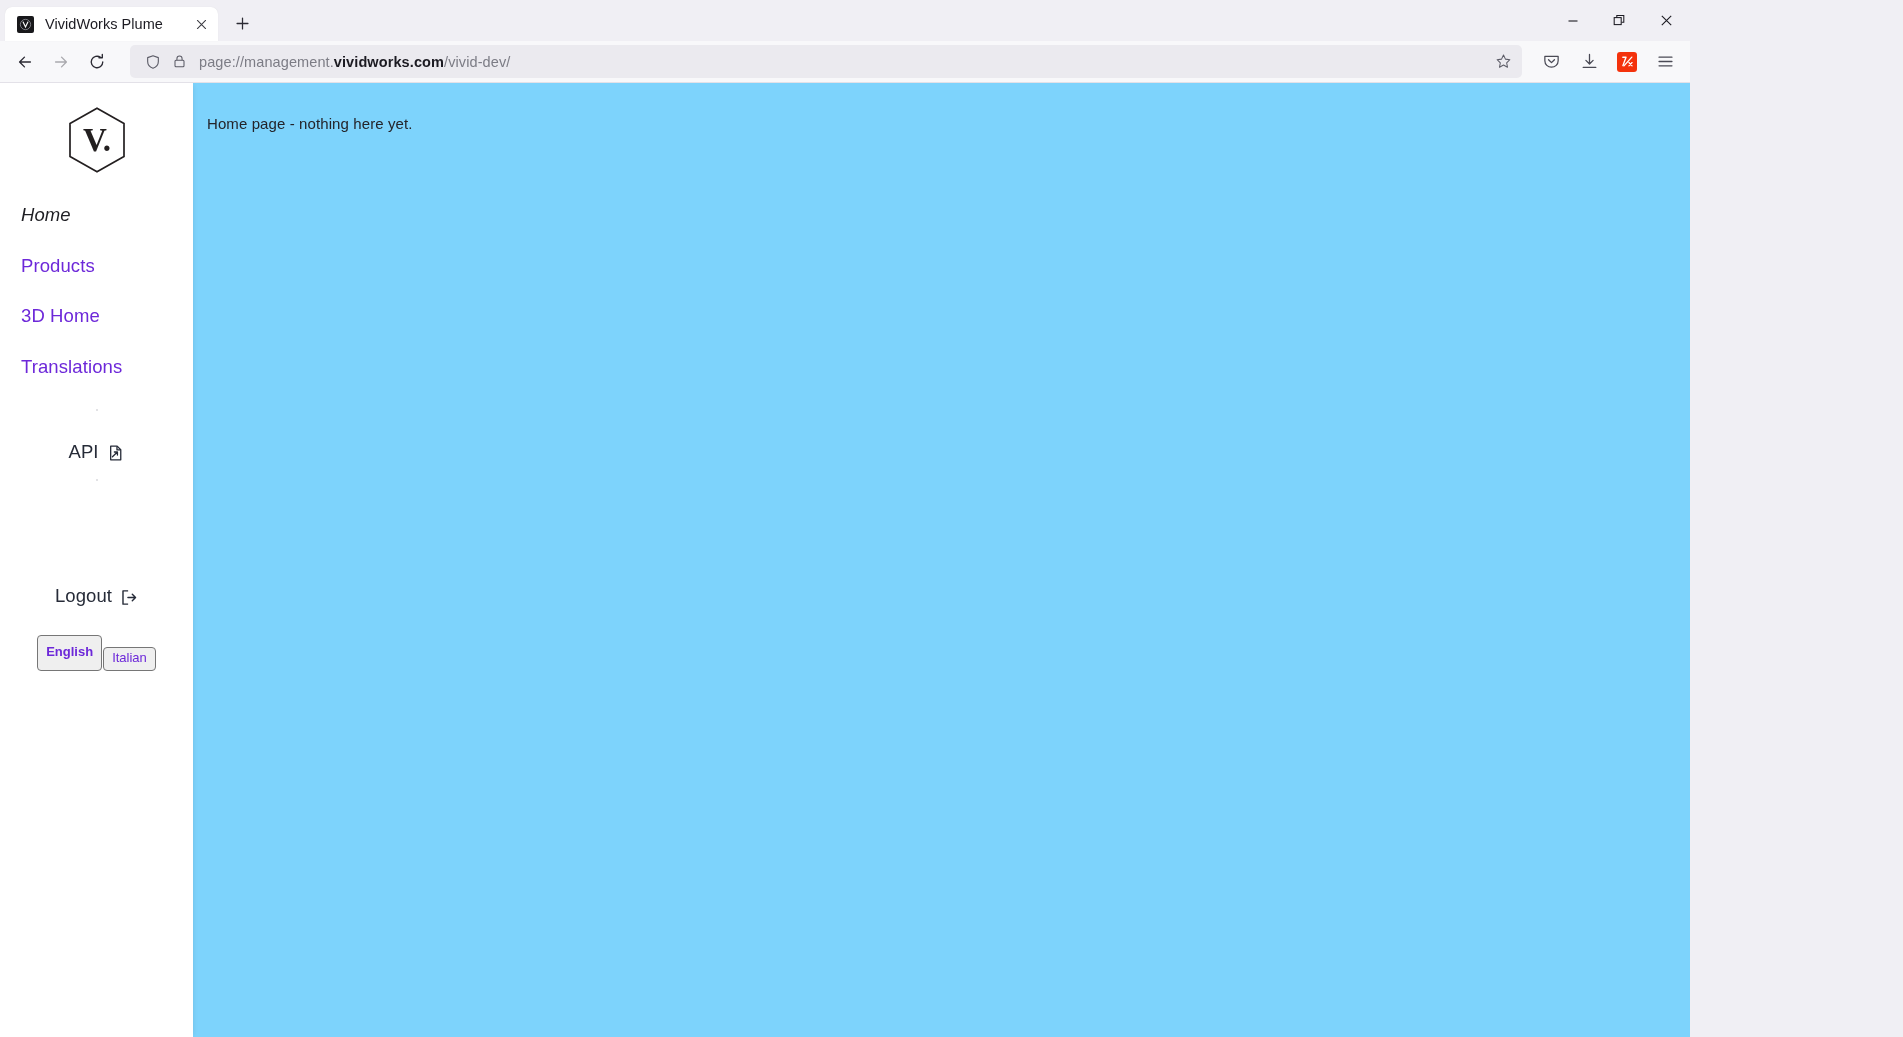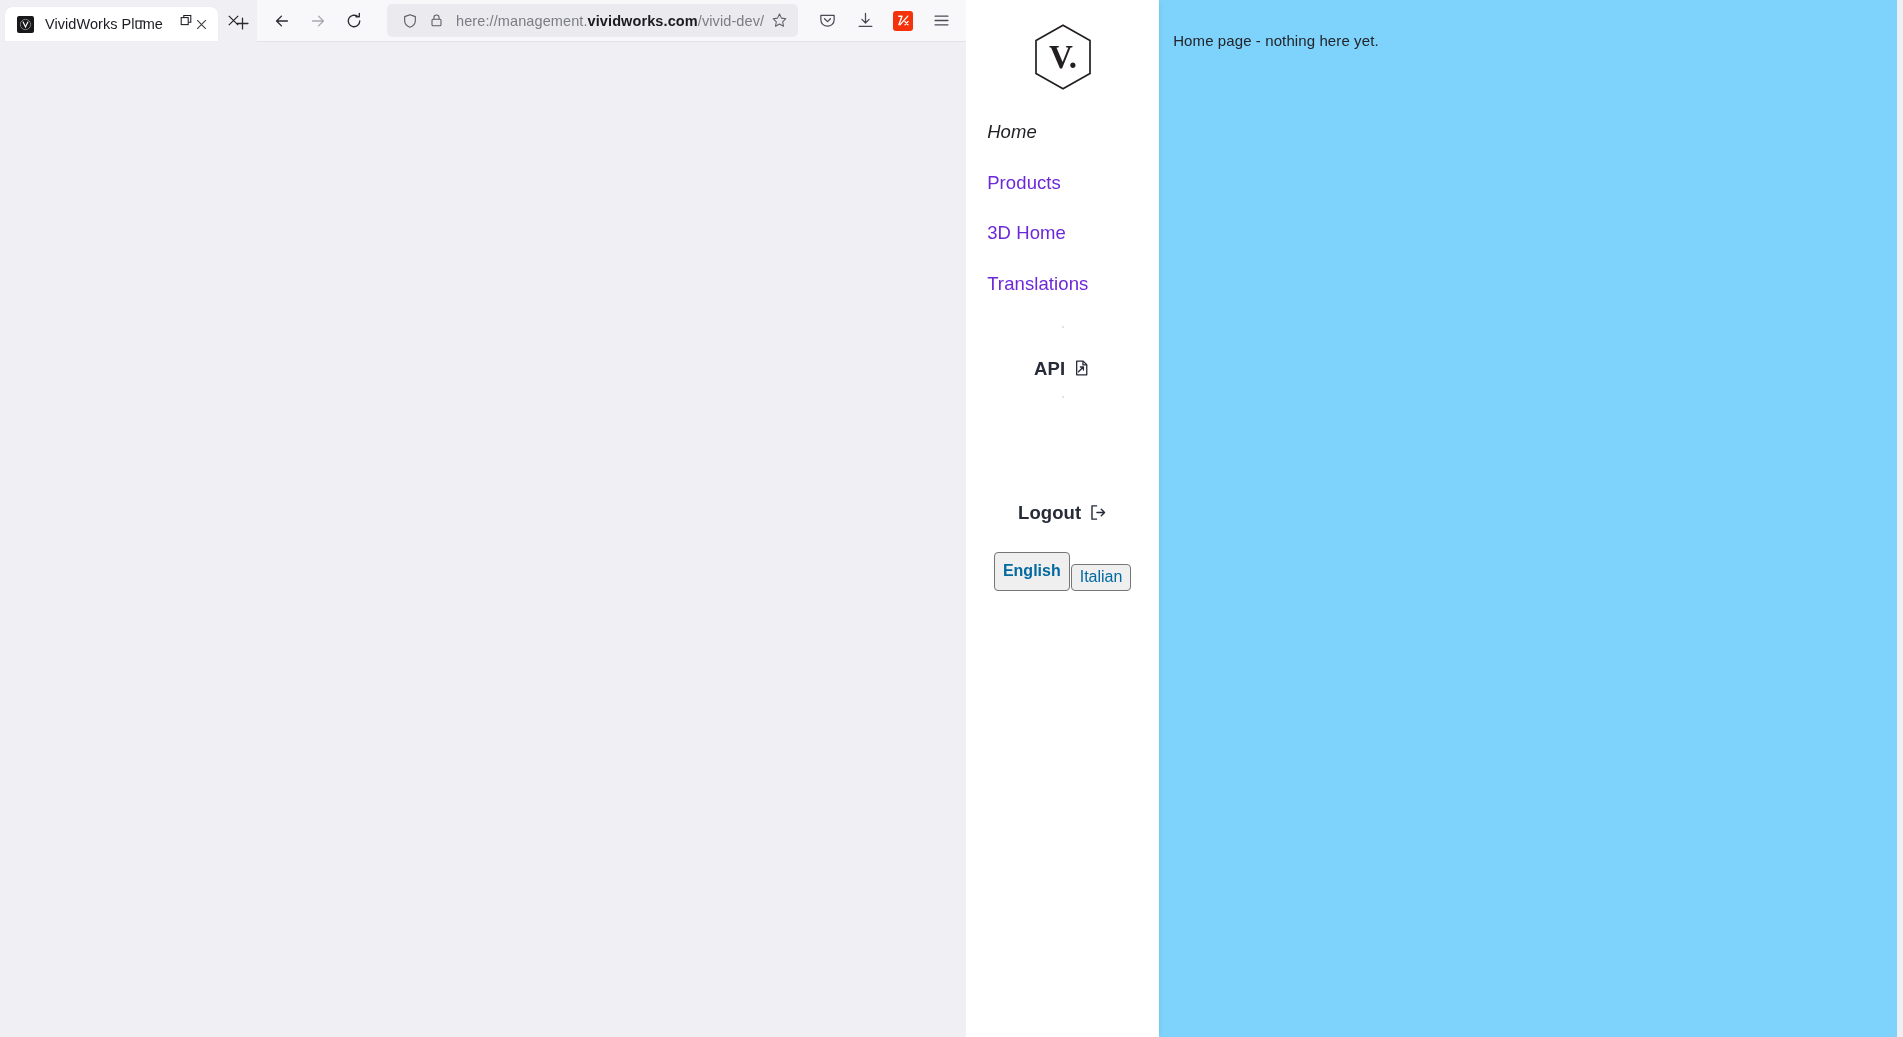--- a/index.html
+++ b/index.html
@@ -8,24 +8,24 @@
   html, body {
     width: 1903px;
     height: 1037px;
     overflow: hidden;
     font-family: "Liberation Sans", sans-serif;
     background: #f0eff4;
   }
 
   
   .browser {
-    width: 1897px;
+    width: 1690px;
     height: 1037px;
     display: flex;
-    flex-direction: row;
+    flex-direction: column;
     background: #f0eff4;
   }
 
   
   .tabstrip {
     height: 41px;
     background: #f0eff4;
     display: flex;
     align-items: flex-end;
     position: relative;
@@ -210,45 +210,44 @@
     padding: 10px 0 2px 0;
   }
   .dot {
     width: 2px; height: 2px;
     background: #d8d8dc;
     border-radius: 50%;
   }
 
   .action-row {
     display: flex;
-    align-items: flex-start;
+    align-items: flex-end;
     justify-content: center;
     gap: 6px;
     font-size: 18.5px;
     color: #262b38;
     letter-spacing: 0.1px;
     margin: 0 auto;
     padding: 6px 0;
-    font-weight: bold;
   }
   .action-row .glyph {
     display: flex; align-items: center; justify-content: center;
     width: 20px; height: 20px;
   }
   #api-row { margin-top: 22px; }
   #logout-row { margin-top: 96px; }
 
   .lang-group {
     display: flex;
     margin-top: 22px;
   }
   .lang-btn {
     font-family: "Liberation Sans", sans-serif;
-    font-size: 16px;
-    color: #0369a1;
+    font-size: 13px;
+    color: #6d28d9;
     background: #efefef;
     border: 1px solid #767676;
     border-radius: 4px;
     padding: 3px 8px 4px 8px;
     line-height: 1.15;
   }
   .lang-btn.selected { font-weight: bold; }
   .lang-group .lang-btn + .lang-btn { margin-left: 1px; margin-top: 12px; }
 
   
@@ -340,21 +339,21 @@
         <svg width="16" height="16" viewBox="0 0 18 18">
           <path d="M9 2 L15 4.1 V8.4 C15 12.1 12.4 14.8 9 16 C5.6 14.8 3 12.1 3 8.4 V4.1 Z" fill="none" stroke="#5b5b66" stroke-width="1.25" stroke-linejoin="round"></path>
         </svg>
       </span>
       <span class="urlbar-icon">
         <svg width="15" height="15" viewBox="0 0 18 18">
           <rect x="3.6" y="7.6" width="10.8" height="7.6" rx="1.2" fill="none" stroke="#5b5b66" stroke-width="1.25"></rect>
           <path d="M5.9 7.6 V5.6 A3.1 3.1 0 0 1 12.1 5.6 V7.6" fill="none" stroke="#5b5b66" stroke-width="1.25"></path>
         </svg>
       </span>
-      <span class="url-text"><span>here://</span><span>management.</span><span class="host">vividworks.com</span><span>/vivid-dev/</span></span>
+      <span class="url-text"><span>page://</span><span>management.</span><span class="host">vividworks.com</span><span>/vivid-dev/</span></span>
       <span class="star-btn">
         <svg width="17" height="17" viewBox="0 0 20 20">
           <path d="M10 2.4 L12.3 7.2 L17.5 7.9 L13.7 11.5 L14.7 16.7 L10 14.1 L5.3 16.7 L6.3 11.5 L2.5 7.9 L7.7 7.2 Z" fill="none" stroke="#5b5b66" stroke-width="1.2" stroke-linejoin="round"></path>
         </svg>
       </span>
     </div>
 
     <div class="toolbar-right">
       <div class="tbtn">
         <svg width="19" height="19" viewBox="0 0 20 20">

